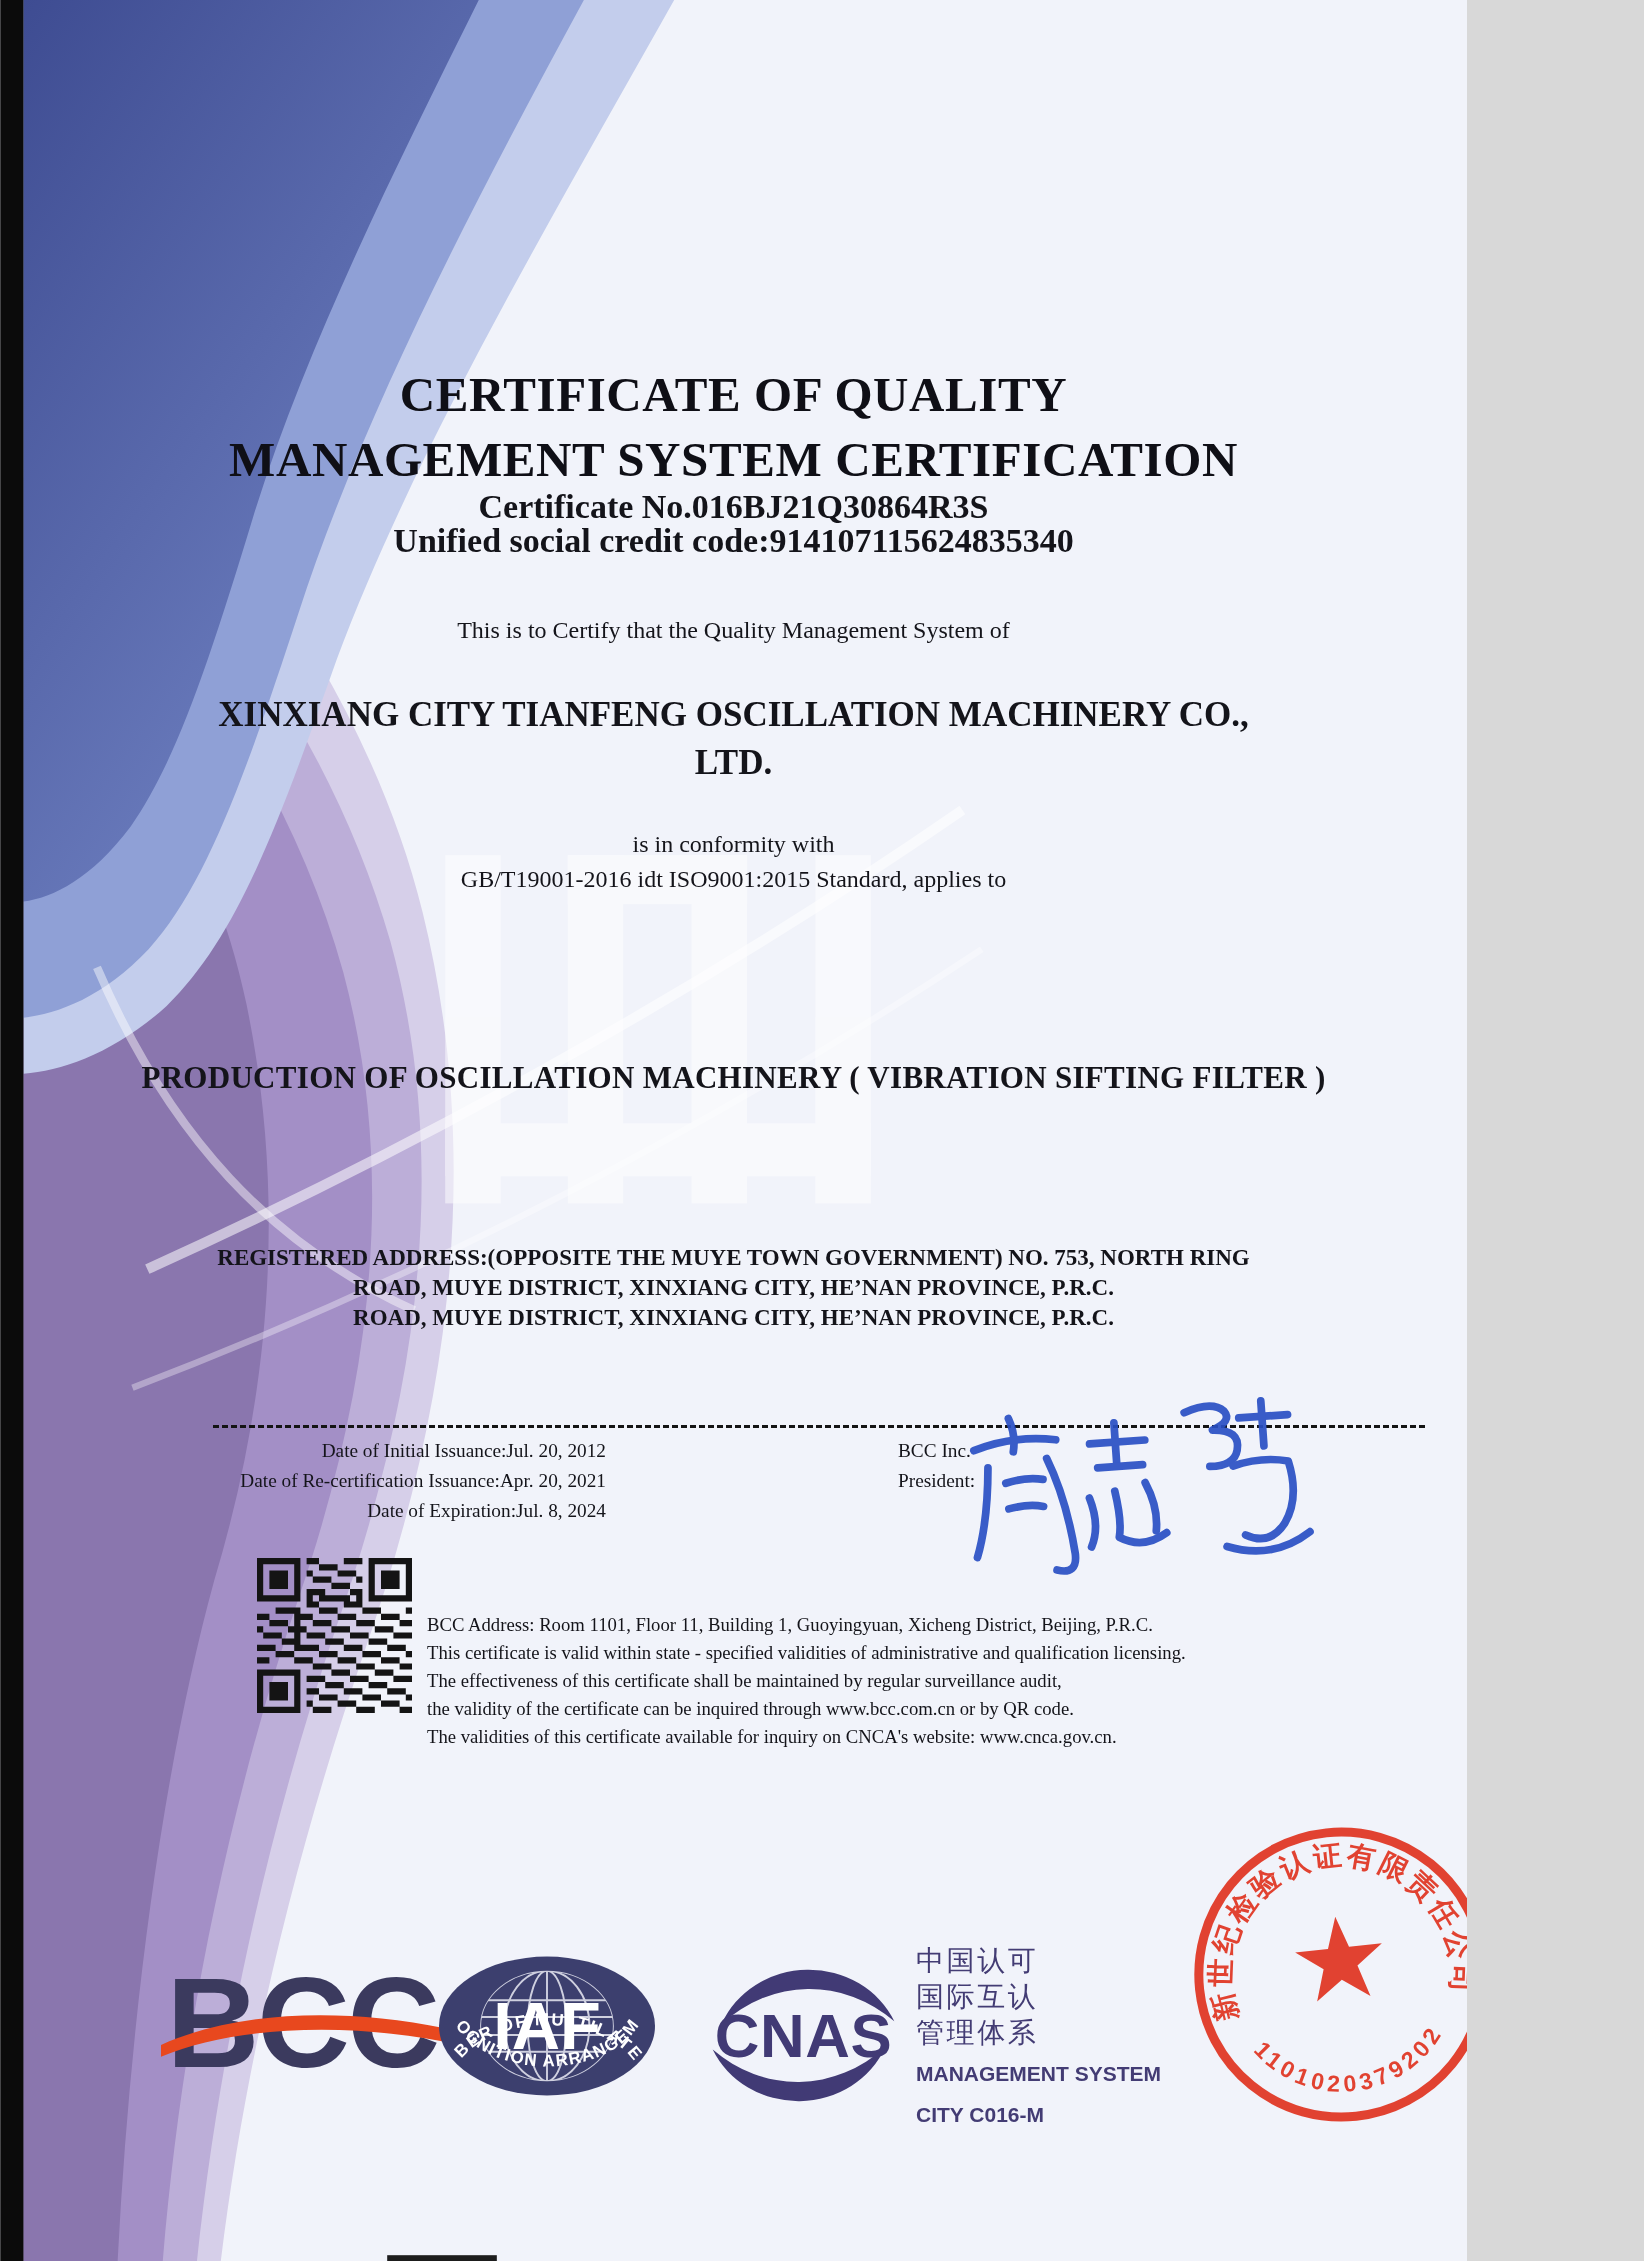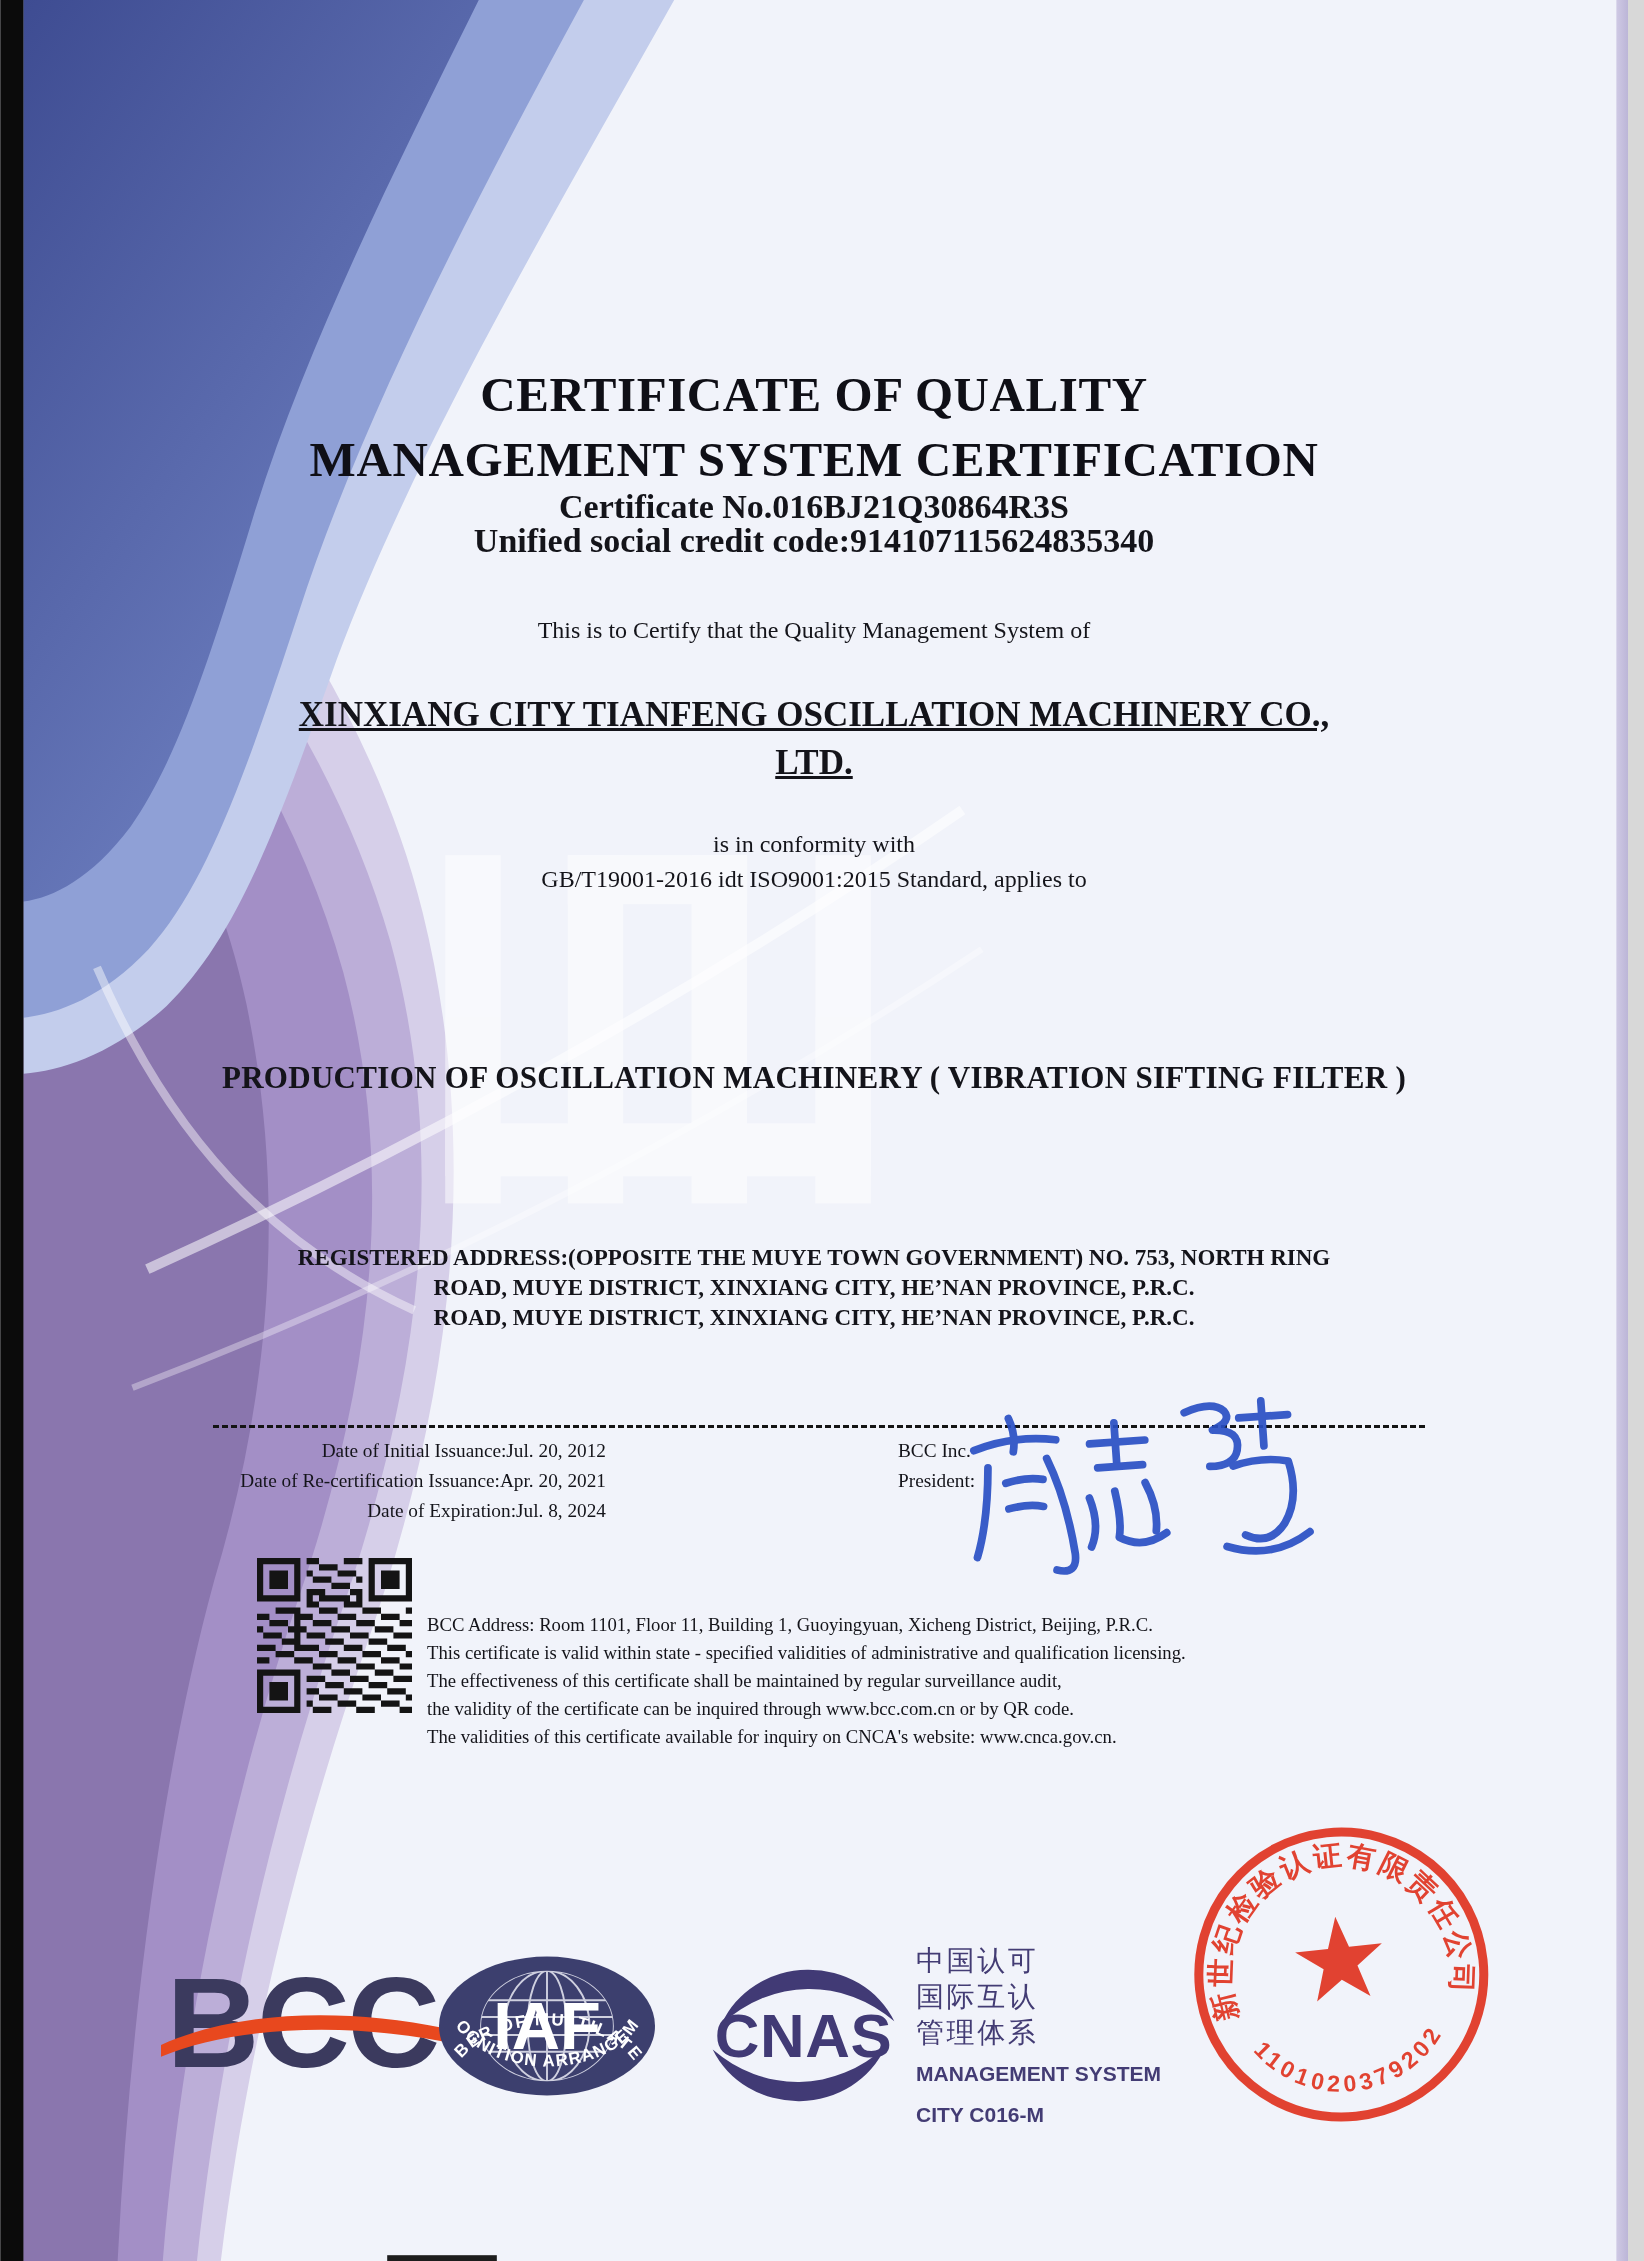--- a/index.html
+++ b/index.html
@@ -1,27 +1,27 @@
 <!DOCTYPE html>
 <html style="font-size:10.3px"><head>
 <meta charset="utf-8">
 <style>
   html,body{margin:0;padding:0;background:#d8d8d8;}
   #page{
-    position:relative;width:1628px;height:2261px;overflow:hidden;
+    position:relative;width:1467px;height:2261px;overflow:hidden;
     background:#f1f3fa;
     font-family:"Liberation Serif","DejaVu Serif",serif;
     color:#14141a;
   }
   .abs{position:absolute;}
   .center{left:116px;right:116px;text-align:center;}
   .title{top:362px;font-size:49px;font-weight:bold;line-height:65px;letter-spacing:0.6px;color:#0f0f16;}
   .certnums{top:490px;font-size:34px;font-weight:bold;line-height:34px;}
   .certify{top:617px;font-size:24px;}
-  .company{top:691px;font-size:35px;font-weight:bold;line-height:48px;text-decoration:underline;}
+  .company{top:691px;font-size:35px;font-weight:bold;line-height:48px;}
   .conformity{top:827px;font-size:24px;line-height:35px;}
   .scope{top:1060px;font-size:31px;font-weight:600;letter-spacing:0.3px;}
   .addresses{top:1243px;font-size:23px;font-weight:600;line-height:30px;}
   .dashline{left:213px;top:1425px;width:1213px;height:3.2px;
     background:repeating-linear-gradient(90deg,#141414 0 5.8px,transparent 5.8px 9px);}
   .dates{left:219px;top:1436px;width:387px;text-align:right;font-size:19.3px;line-height:30px;}
   .issuer{left:898px;top:1436px;font-size:19.3px;line-height:30px;}
   .fineprint{left:427px;top:1611px;width:1006px;font-size:18.7px;line-height:28px;}
   .cn{font-family:"DejaVu Sans",sans-serif;}
   .footer-text{left:916px;top:1943px;color:#433c74;}

